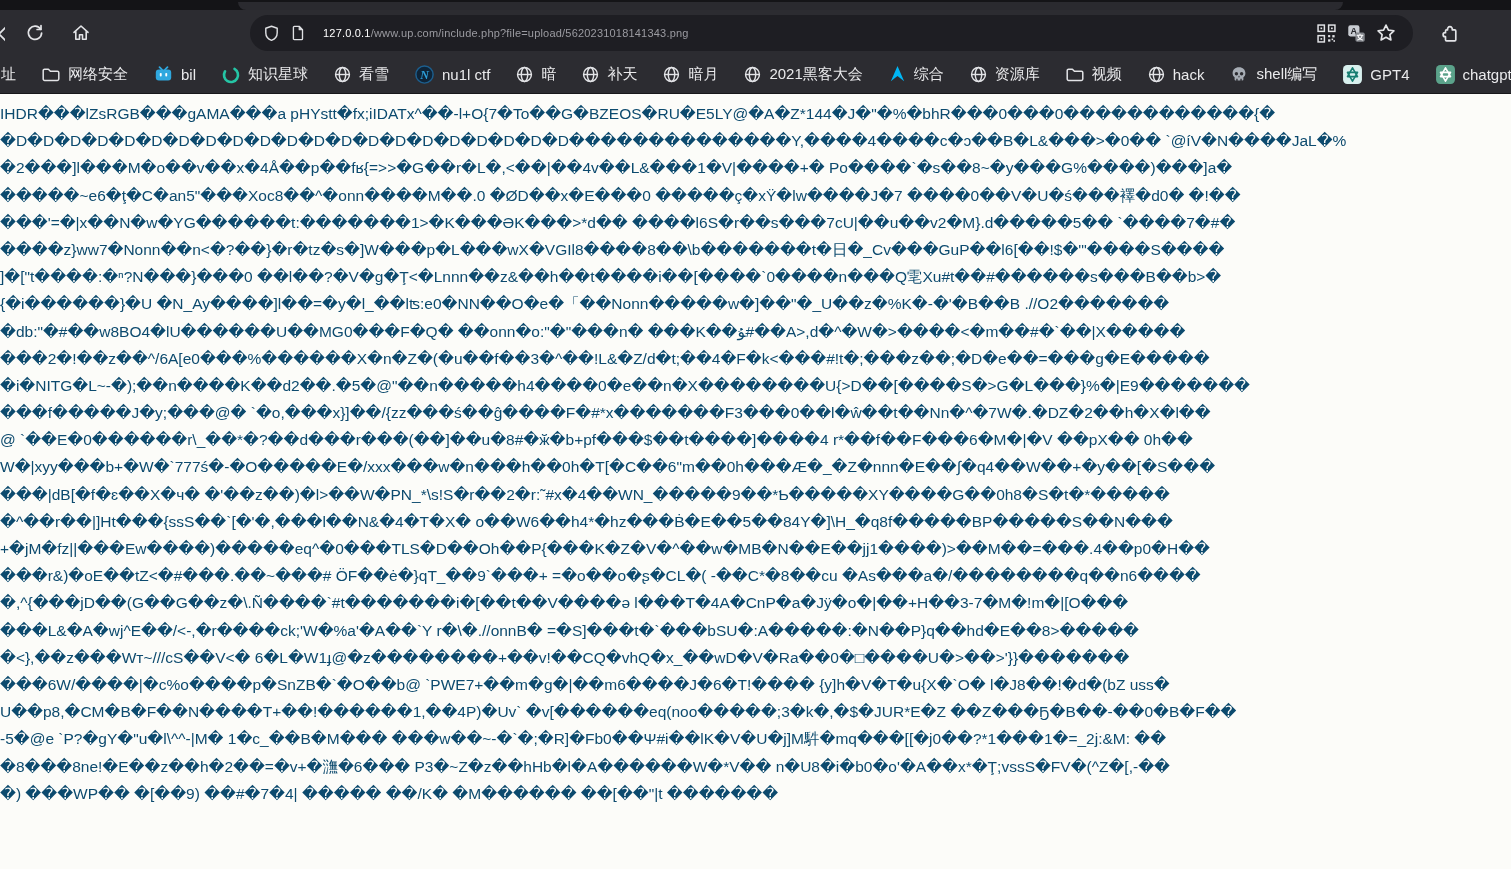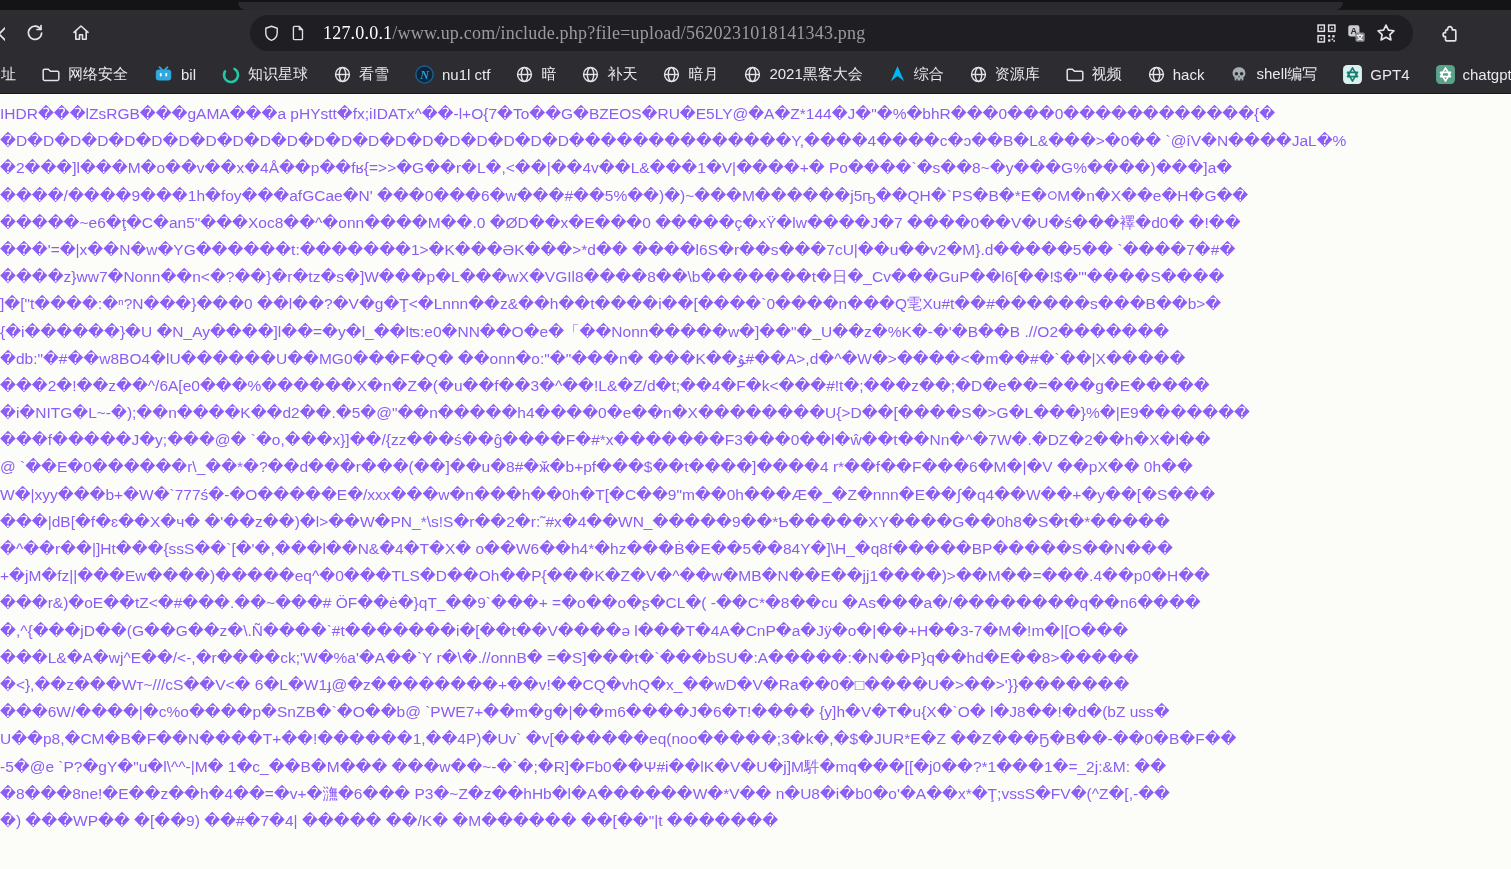--- a/index.html
+++ b/index.html
@@ -16,39 +16,39 @@
   .toolbar{height:46px;background:#2c2c31;position:relative;flex:0 0 auto;
            display:flex;align-items:center;}
   .icon-btn{width:34px;height:34px;display:flex;align-items:center;justify-content:center;
             border-radius:6px;flex:0 0 auto;cursor:pointer;}
   .back-sliver{position:absolute;left:-3px;top:14px;width:8px;height:20px;overflow:hidden;}
   .btn-refresh{margin-left:18px;}
   .btn-home{margin-left:12px;}
   .urlbar{position:absolute;left:250px;right:98px;top:5px;height:36px;background:#1e1e23;
           border-radius:18px;display:flex;align-items:center;padding:0 12px;box-sizing:border-box;}
   .urlbar .spacer{flex:1;}
-  .url-text{font-size:18px;white-space:pre;overflow:hidden;margin-left:8px;letter-spacing:.2px;font-family:Liberation Serif, serif;}
+  .url-text{font-size:11px;white-space:pre;overflow:hidden;margin-left:8px;letter-spacing:.2px;}
   .url-host{color:#ffffff;}
   .url-path{color:#9b9ba1;}
   .url-ico{margin-right:8px;display:flex;align-items:center;}
   .bar-btn{width:30px;height:30px;display:flex;align-items:center;justify-content:center;
            border-radius:6px;cursor:pointer;flex:0 0 auto;}
   .btn-extensions{position:absolute;left:1432px;top:6px;}
 
   
   .bookmarks{height:37px;background:#2c2c31;border-bottom:1px solid #18181b;flex:0 0 auto;
              display:flex;align-items:center;gap:25px;overflow:hidden;
              font-size:15px;color:#eaeaec;padding:0 6px 0 0;}
   .bm{display:flex;align-items:center;gap:7px;white-space:nowrap;cursor:pointer;flex:0 0 auto;}
   .bm:first-child{margin-left:-6px;}
   .bm .ico{display:flex;align-items:center;flex:0 0 auto;}
 
   
   .content{background:#fcfcf9;flex:1 1 auto;overflow:hidden;padding-top:6px;
-           font-size:15.5px;line-height:27.2px;color:#8b5cf6;}
+           font-size:15.5px;line-height:27.2px;color:#0c4a6e;}
   .line{white-space:pre;overflow:hidden;height:27.2px;}
 </style>
 </head>
 <body>
 
 <div class="browser">
 
   <div class="tabstrip">
     <div class="tab-sliver"></div>
   </div>
@@ -286,39 +286,38 @@
           </svg>
         </span>
         <span>chatgpt</span>
       </div>
     </div>
 
   <div class="content" id="content">
       <div class="line">IHDR���lZsRGB���gAMA���a pHYstt�fx;iIDATx^��-l+O{7�To��G�BZEOS�RU�E5LY@�A�Z*144�J�"�%�bhR���0���0������������{�</div>
       <div class="line">�D�D�D�D�D�D�D�D�D�D�D�D�D�D�D�D�D�D�D�D�D��������������Y,����4����c�ɔ��B�L&amp;���&gt;�0�� `@íV�N����JaL�%</div>
       <div class="line">�2���]l���M�o��v��x�4Å��p��fʁ{=&gt;&gt;�G��r�L�,&lt;��|��4v��L&amp;���1�V|����+� Po����`�s��8~�y���G%����)���]a�</div>
-      <div class="line">����/����9���1h�foy���afGCae�N' ���0���6�w���#��5%��)�)~���M������j5ҧ��QH�`PS�B�*E�᳃M�n�X��e�H�G��</div>
       <div class="line">�����~e6�ţ�C�an5"���Xoc8��^�onn����M��.0 �ØD��x�E���0 �����ç�xŸ�lw����J�7 ����0��V�U�ś���襗�d0� �!��</div>
       <div class="line">���'=�|x��N�w�YG������t:�������1&gt;�K���ƏK���&gt;*d�� ����l6S�r��s���7cU|��u��v2�M}.d�����5�� `����7�#�</div>
       <div class="line">����z}ww7�Nonn��n&lt;�?��}�r�tz�s�]W���p�L���wX�VGIl8����8��\b�������t�日�_Cv���GuP��l6[��!$�'"����S����</div>
       <div class="line">]�["t����:�ⁿ?N���}���0 ��l��?�V�g�Ţ&lt;�Lnnn��z&amp;��h��t����i��[����`0����n���Q䨋Xu#t��#������s���B��b&gt;�</div>
       <div class="line">{�i������}�U �N_Ay����]l��=�y�l_��lʦ:e0�NN��O�e�「��Nonn�����w�]��"�_U��z�%K�-�'�B��B .//O2�������</div>
       <div class="line">�db:"�#��w8BO4�lU������U��MG0���F�Q� ��onn�o:"�"���n� ���K��ﯘ#��A&gt;,d�^�W�&gt;����&lt;�m��#�`��|X�����</div>
       <div class="line">���2�!��z��^/6A[e0���%������X�n�Z�(�u��f��3�^��!L&amp;�Z/d�t;��4�F�k&lt;���#!t�;���z��;�D�e��=���g�E�����</div>
       <div class="line">�i�NITG�L~-�);��n����K��d2��.�5�@"��n�����h4����0�e��n�X��������U{&gt;D��[����S�&gt;G�L���}%�|E9�������</div>
       <div class="line">���f�����J�y;���@� `�o,���x}]��/{zz���ś��ĝ����F�#*x�������F3���0��l�ŵ��t��Nn�^�7W�.�DZ�2��h�X�l��</div>
       <div class="line">@ `��E�0������r\_��*�?��d���r���(��]��u�8#�ӂ�b+pf���$��t����]����4 r*��f��F���6�M�|�V ��pX�� 0h��</div>
-      <div class="line">W�|xyy���b+�W�`777ś�-�O�����E�/xxx���w�n���h��0h�T[�C��9"m��0h���Æ�_�Z�nnn�E��∫�q4��W��+�y��[�S���</div>
+      <div class="line">W�|xyy���b+�W�`777ś�-�O�����E�/xxx���w�n���h��0h�T[�C��6"m��0h���Æ�_�Z�nnn�E��∫�q4��W��+�y��[�S���</div>
       <div class="line">���|dB[�f�ɛ��X�ч� �'��z��)�l&gt;��W�PN_*\s!S�r��2�r:˜#x�4��WN_�����9��*Ƅ�����XY����G��0h8�S�t�*�����</div>
       <div class="line">�^��r��|]Ht���{ssS��`[�'�,���l��N&amp;�4�T�X� o��W6��h4*�hz���Ḃ�E��5��84Y�]\H_�q8f�����BP�����S��N���</div>
       <div class="line">+�jM�fz||���Ew����)�����eq^�0���TLS�D��Oh��P{���K�Z�V�^��w�MB�N��E��jj1����)&gt;��M��=���.4��p0�H��</div>
       <div class="line">���r&amp;)�oE��tZ&lt;�#���.��~���# ÖF��ė�}qT_��9`���+ =�o��o�ʂ�CL�( -��C*�8��cu �As���a�/��������q��n6����</div>
       <div class="line">�,^{���jD��(G��G��z�\.Ñ����`#t�������i�[��t��V����ə l���T�4A�CnP�a�Jÿ�o�|��+H��3-7�M�!m�|[O���</div>
       <div class="line">���L&amp;�A�wj^E��/&lt;-,�r����ck;'W�%a'�A��`Y r�\�.//onnB� =�S]���t�`���bSU�:A�����:�N��P}q��hd�E��8&gt;�����</div>
       <div class="line">�&lt;},��z���Wᴛ~///cS��V&lt;� 6�L�W1ɟ@�z��������+��v!��CQ�vhQ�x_��wD�V�Ra��0�□����U�&gt;��&gt;'}}�������</div>
       <div class="line">���6W/����|�c%o����p�SnZB�`�O��b@ `PWE7+��m�g�|��m6����J�6�T!���� {y]h�V�T�u{X�`O� l�J8��!�d�(bZ uss�</div>
       <div class="line">U��p8,�CM�B�F��N����T+��!������1,��4P)�Uv` �v[������eq(noo�����;3�k�,�$�JUR*E�Z ��Z���Ҕ�B��-��0�B�F��</div>
       <div class="line">-5�@e `P?�gY�"u�l\^^-|M� 1�c_��B�M��� ���w��~-�`�;�R]�Fb0��Ψ#i��lK�V�U�j]M䭽�mq���[[�j0��?*1���1�=_2j:&amp;M: ��</div>
-      <div class="line">�8���8ne!�E��z��h�4��=�v+�㶃�6��� P3�~Z�z��hHb�l�A������W�*V�� n�U8�i�b0�o'�A��x*�Ţ;vssS�FV�(^Z�[,-��</div>
+      <div class="line">�8���8ne!�E��z��h�2��=�v+�㶃�6��� P3�~Z�z��hHb�l�A������W�*V�� n�U8�i�b0�o'�A��x*�Ţ;vssS�FV�(^Z�[,-��</div>
       <div class="line">�) ���WP�� �[��9) ��#�7�4| ����� ��/K� �M������ ��[��"|t �������</div>
     </div>
 
 </div>
 
 </body></html>

